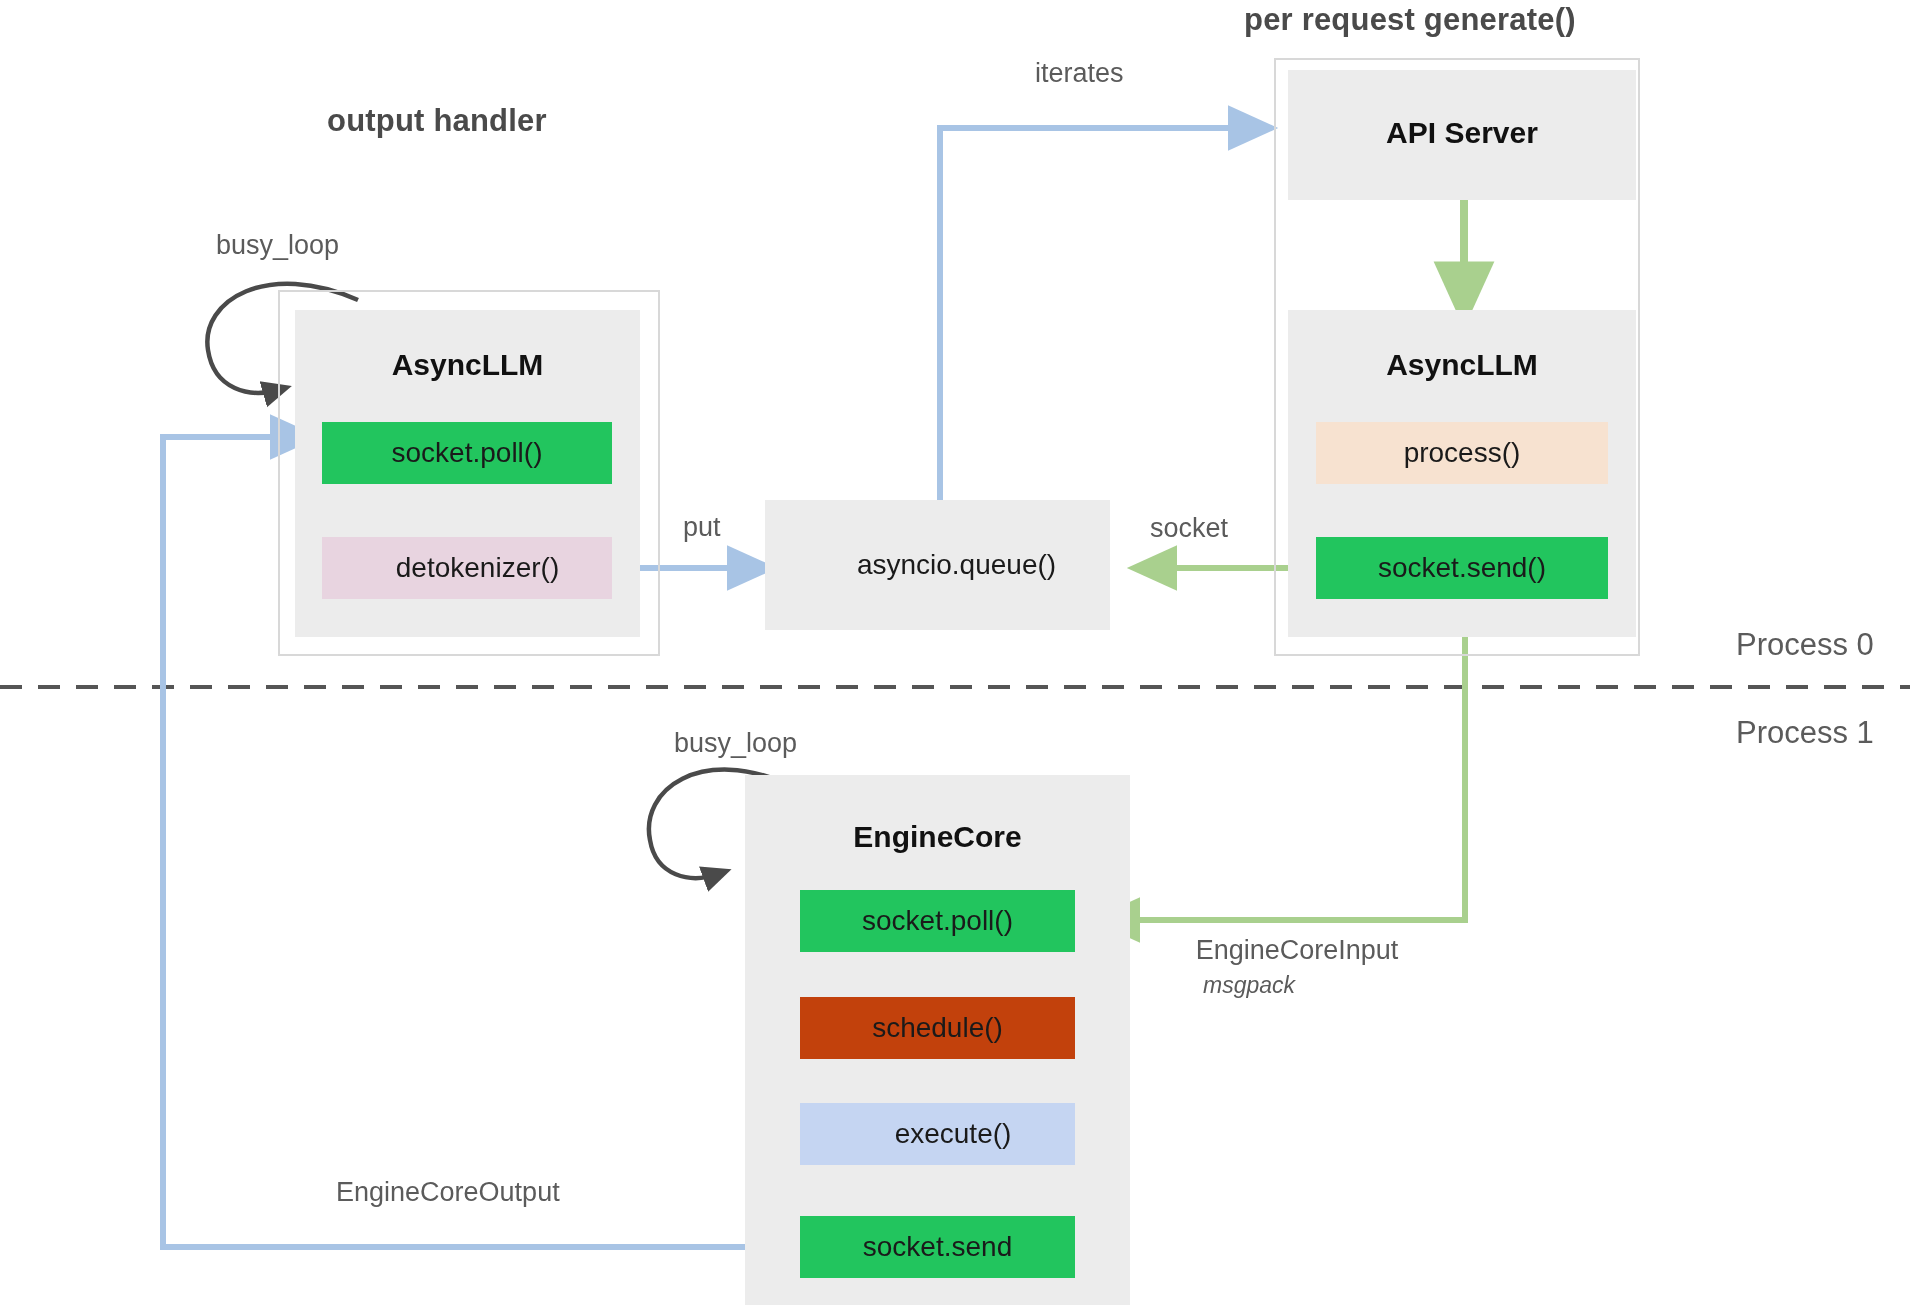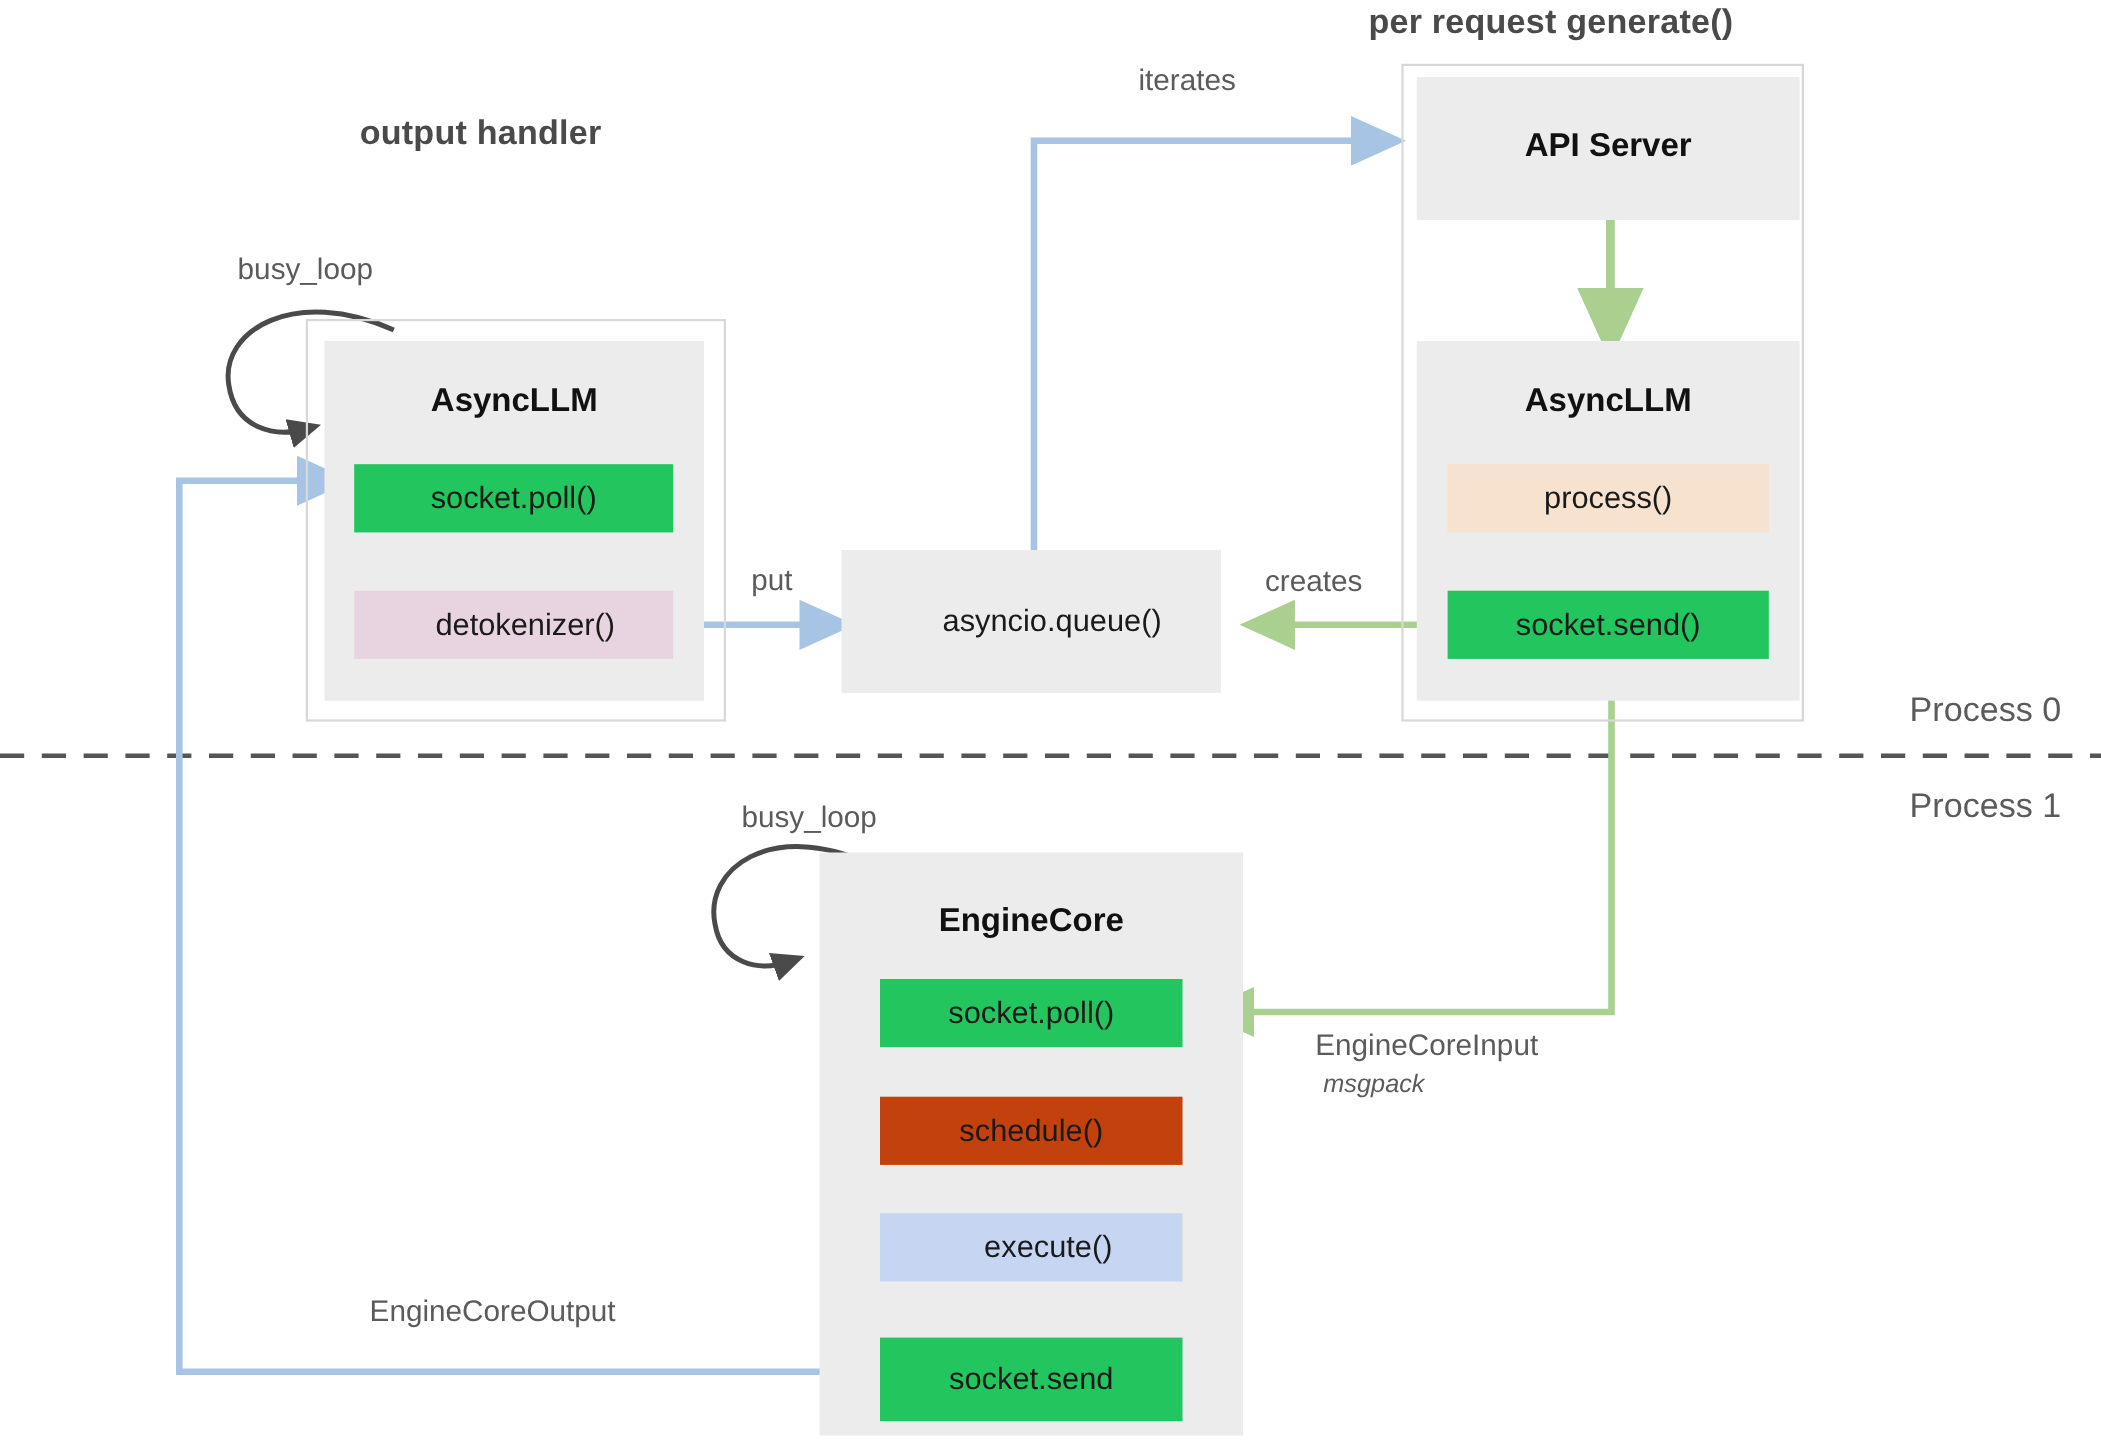--- a/index.html
+++ b/index.html
@@ -149,21 +149,21 @@
     <div class="pill yellow" style="left:27px; top:112px; width:290px; height:62px;">socket.poll()</div>
     <div class="pill pink" style="left:27px; top:227px; width:290px; height:62px;padding-left:21px;">detokenizer()</div>
   </div>
 
   <div class="abs label" style="left:683px; top:512px;">put</div>
 
   <div class="abs gbox plainbox" style="left:765px; top:500px; width:345px; height:130px;">asyncio.queue()</div>
 
   <div class="abs label" style="left:1035px; top:58px;">iterates</div>
 
-  <div class="abs label" style="left:1150px; top:513px;">creates</div>
+  <div class="abs label" style="left:1150px; top:513px;">socket</div>
 
   <div class="abs section-title" style="left:1244px; top:2px;">per request generate()</div>
 
   <div class="abs frame" style="left:1274px; top:58px; width:366px; height:598px;"></div>
 
   <div class="abs gbox" style="left:1288px; top:70px; width:348px; height:130px;">
     <div class="gbox-title" style="top:46px;">API Server</div>
   </div>
 
   <div class="abs gbox" style="left:1288px; top:310px; width:348px; height:327px;">
@@ -176,21 +176,21 @@
 
   <div class="abs label big" style="left:1736px; top:715px;">Process 1</div>
 
   <div class="abs label" style="left:674px; top:728px;">busy_loop</div>
 
   <div class="abs gbox" style="left:745px; top:775px; width:385px; height:530px;">
     <div class="gbox-title" style="top:45px;">EngineCore</div>
     <div class="pill yellow" style="left:55px; top:115px; width:275px; height:62px;">socket.poll()</div>
     <div class="pill green" style="left:55px; top:222px; width:275px; height:62px;">schedule()</div>
     <div class="pill blue" style="left:55px; top:328px; width:275px; height:62px;">execute()</div>
-    <div class="pill yellow" style="left:55px; top:441px; width:275px; height:76px;">socket.send</div>
+    <div class="pill yellow" style="left:55px; top:441px; width:275px; height:62px;">socket.send</div>
   </div>
 
   <div class="abs label center" style="left:1172px; top:935px; width:250px;">EngineCoreInput</div>
   <div class="abs label italic center" style="left:1124px; top:972px; width:250px;">msgpack</div>
 
   <div class="abs label" style="left:336px; top:1177px;">EngineCoreOutput</div>
 
 </div>
 
 </body></html>

